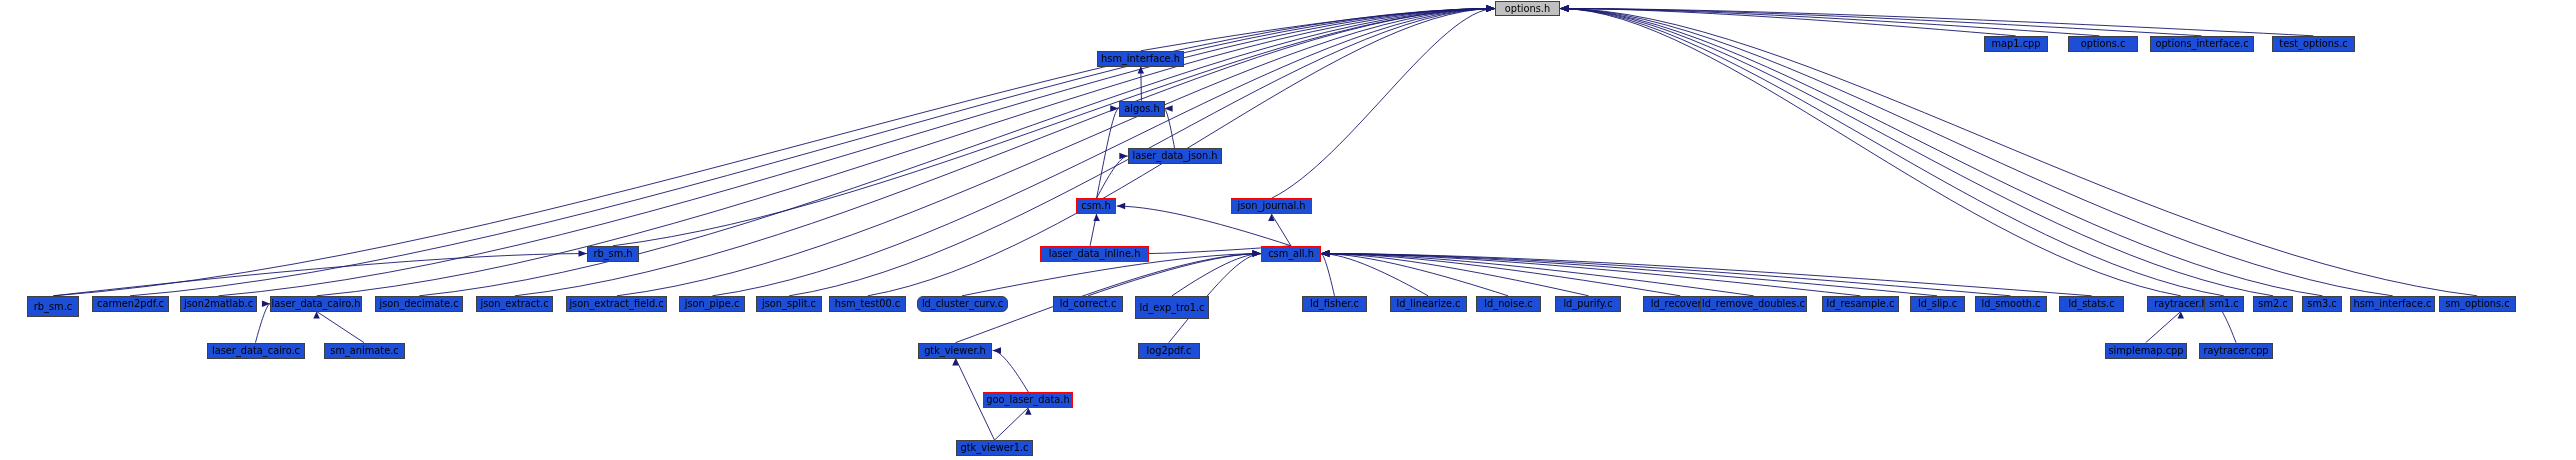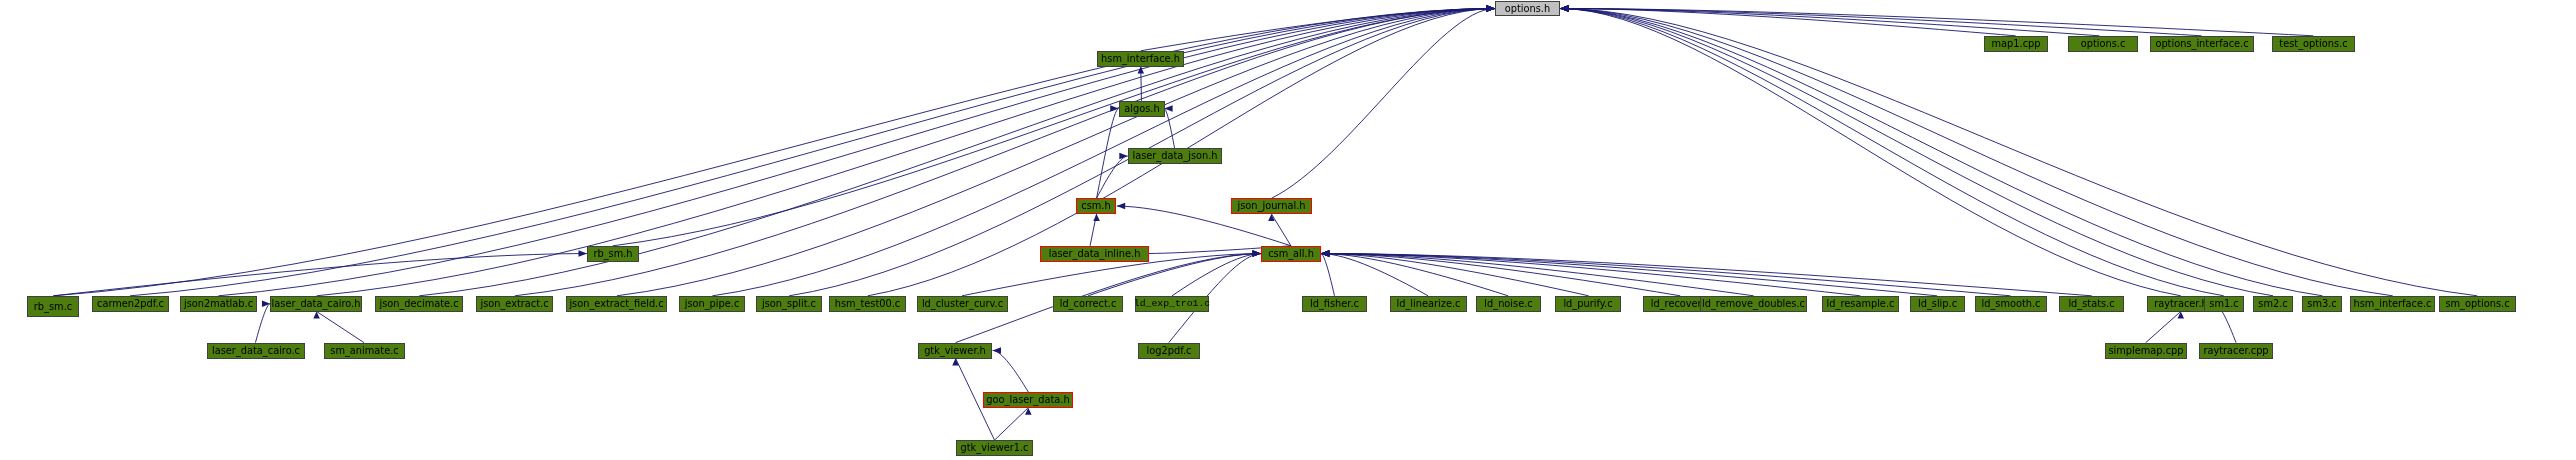--- a/index.html
+++ b/index.html
@@ -8,21 +8,21 @@
     width:2576px;height:461px;
     background:#ffffff;
     font-family:"DejaVu Sans","Liberation Sans",sans-serif;
     overflow:hidden;
   }
   #edges{position:absolute;left:0;top:0;width:2576px;height:461px;}
   .node{
     position:absolute;
     box-sizing:border-box;
     border:0.7px solid #404040;
-    background:#4d7c0f;
+    background:#1d4ed8;
     color:#000000;
     font-size:9.8px;
     line-height:1;
     display:flex;
     align-items:center;
     justify-content:center;
     white-space:nowrap;
     padding:0 3.9px;
     z-index:5;
   }
@@ -159,23 +159,23 @@
     <div class="node" style="left: 27px; top: 296px; width: 52px; height: 21px;">rb_sm.c</div>
     <div class="node" style="left: 92px; top: 296px; width: 77px; height: 15.6px;">carmen2pdf.c</div>
     <div class="node" style="left: 180px; top: 296px; width: 77px; height: 15.6px;">json2matlab.c</div>
     <div class="node" style="left: 270px; top: 296px; width: 92px; height: 15.6px;">laser_data_cairo.h</div>
     <div class="node" style="left: 375px; top: 296px; width: 88px; height: 15.6px;">json_decimate.c</div>
     <div class="node" style="left: 476px; top: 296px; width: 77px; height: 15.6px;">json_extract.c</div>
     <div class="node" style="left: 566px; top: 296px; width: 101px; height: 15.6px;">json_extract_field.c</div>
     <div class="node" style="left: 679px; top: 296px; width: 66px; height: 15.6px;">json_pipe.c</div>
     <div class="node" style="left: 756px; top: 296px; width: 66px; height: 15.6px;">json_split.c</div>
     <div class="node" style="left: 829px; top: 296px; width: 77px; height: 15.6px;">hsm_test00.c</div>
-    <div class="node" style="left: 917px; top: 296px; width: 91px; height: 15.6px;">ld_cluster_curv.c</div>
+    <div class="node" style="left: 917px; top: 296px; width: 91px; height: 15.6px; border-radius: 6px;">ld_cluster_curv.c</div>
     <div class="node" style="left: 1053px; top: 296px; width: 70px; height: 15.6px;">ld_correct.c</div>
-    <div class="node" style="left: 1135px; top: 296px; width: 74px; height: 16px; font-family: Liberation Mono, monospace;">ld_exp_tro1.c</div>
+    <div class="node" style="left: 1135px; top: 296px; width: 74px; height: 23px;">ld_exp_tro1.c</div>
     <div class="node" style="left: 1302px; top: 296px; width: 65px; height: 15.6px;">ld_fisher.c</div>
     <div class="node" style="left: 1390px; top: 296px; width: 77px; height: 15.6px;">ld_linearize.c</div>
     <div class="node" style="left: 1476px; top: 296px; width: 65px; height: 15.6px;">ld_noise.c</div>
     <div class="node" style="left: 1555px; top: 296px; width: 66px; height: 15.6px;">ld_purify.c</div>
     <div class="node" style="left: 1643px; top: 296px; width: 74px; height: 15.6px;">ld_recover.c</div>
     <div class="node" style="left: 1700px; top: 296px; width: 107px; height: 15.6px;">ld_remove_doubles.c</div>
     <div class="node" style="left: 1822px; top: 296px; width: 77px; height: 15.6px;">ld_resample.c</div>
     <div class="node" style="left: 1910px; top: 296px; width: 55px; height: 15.6px;">ld_slip.c</div>
     <div class="node" style="left: 1975px; top: 296px; width: 72px; height: 15.6px;">ld_smooth.c</div>
     <div class="node" style="left: 2059px; top: 296px; width: 65px; height: 15.6px;">ld_stats.c</div>

